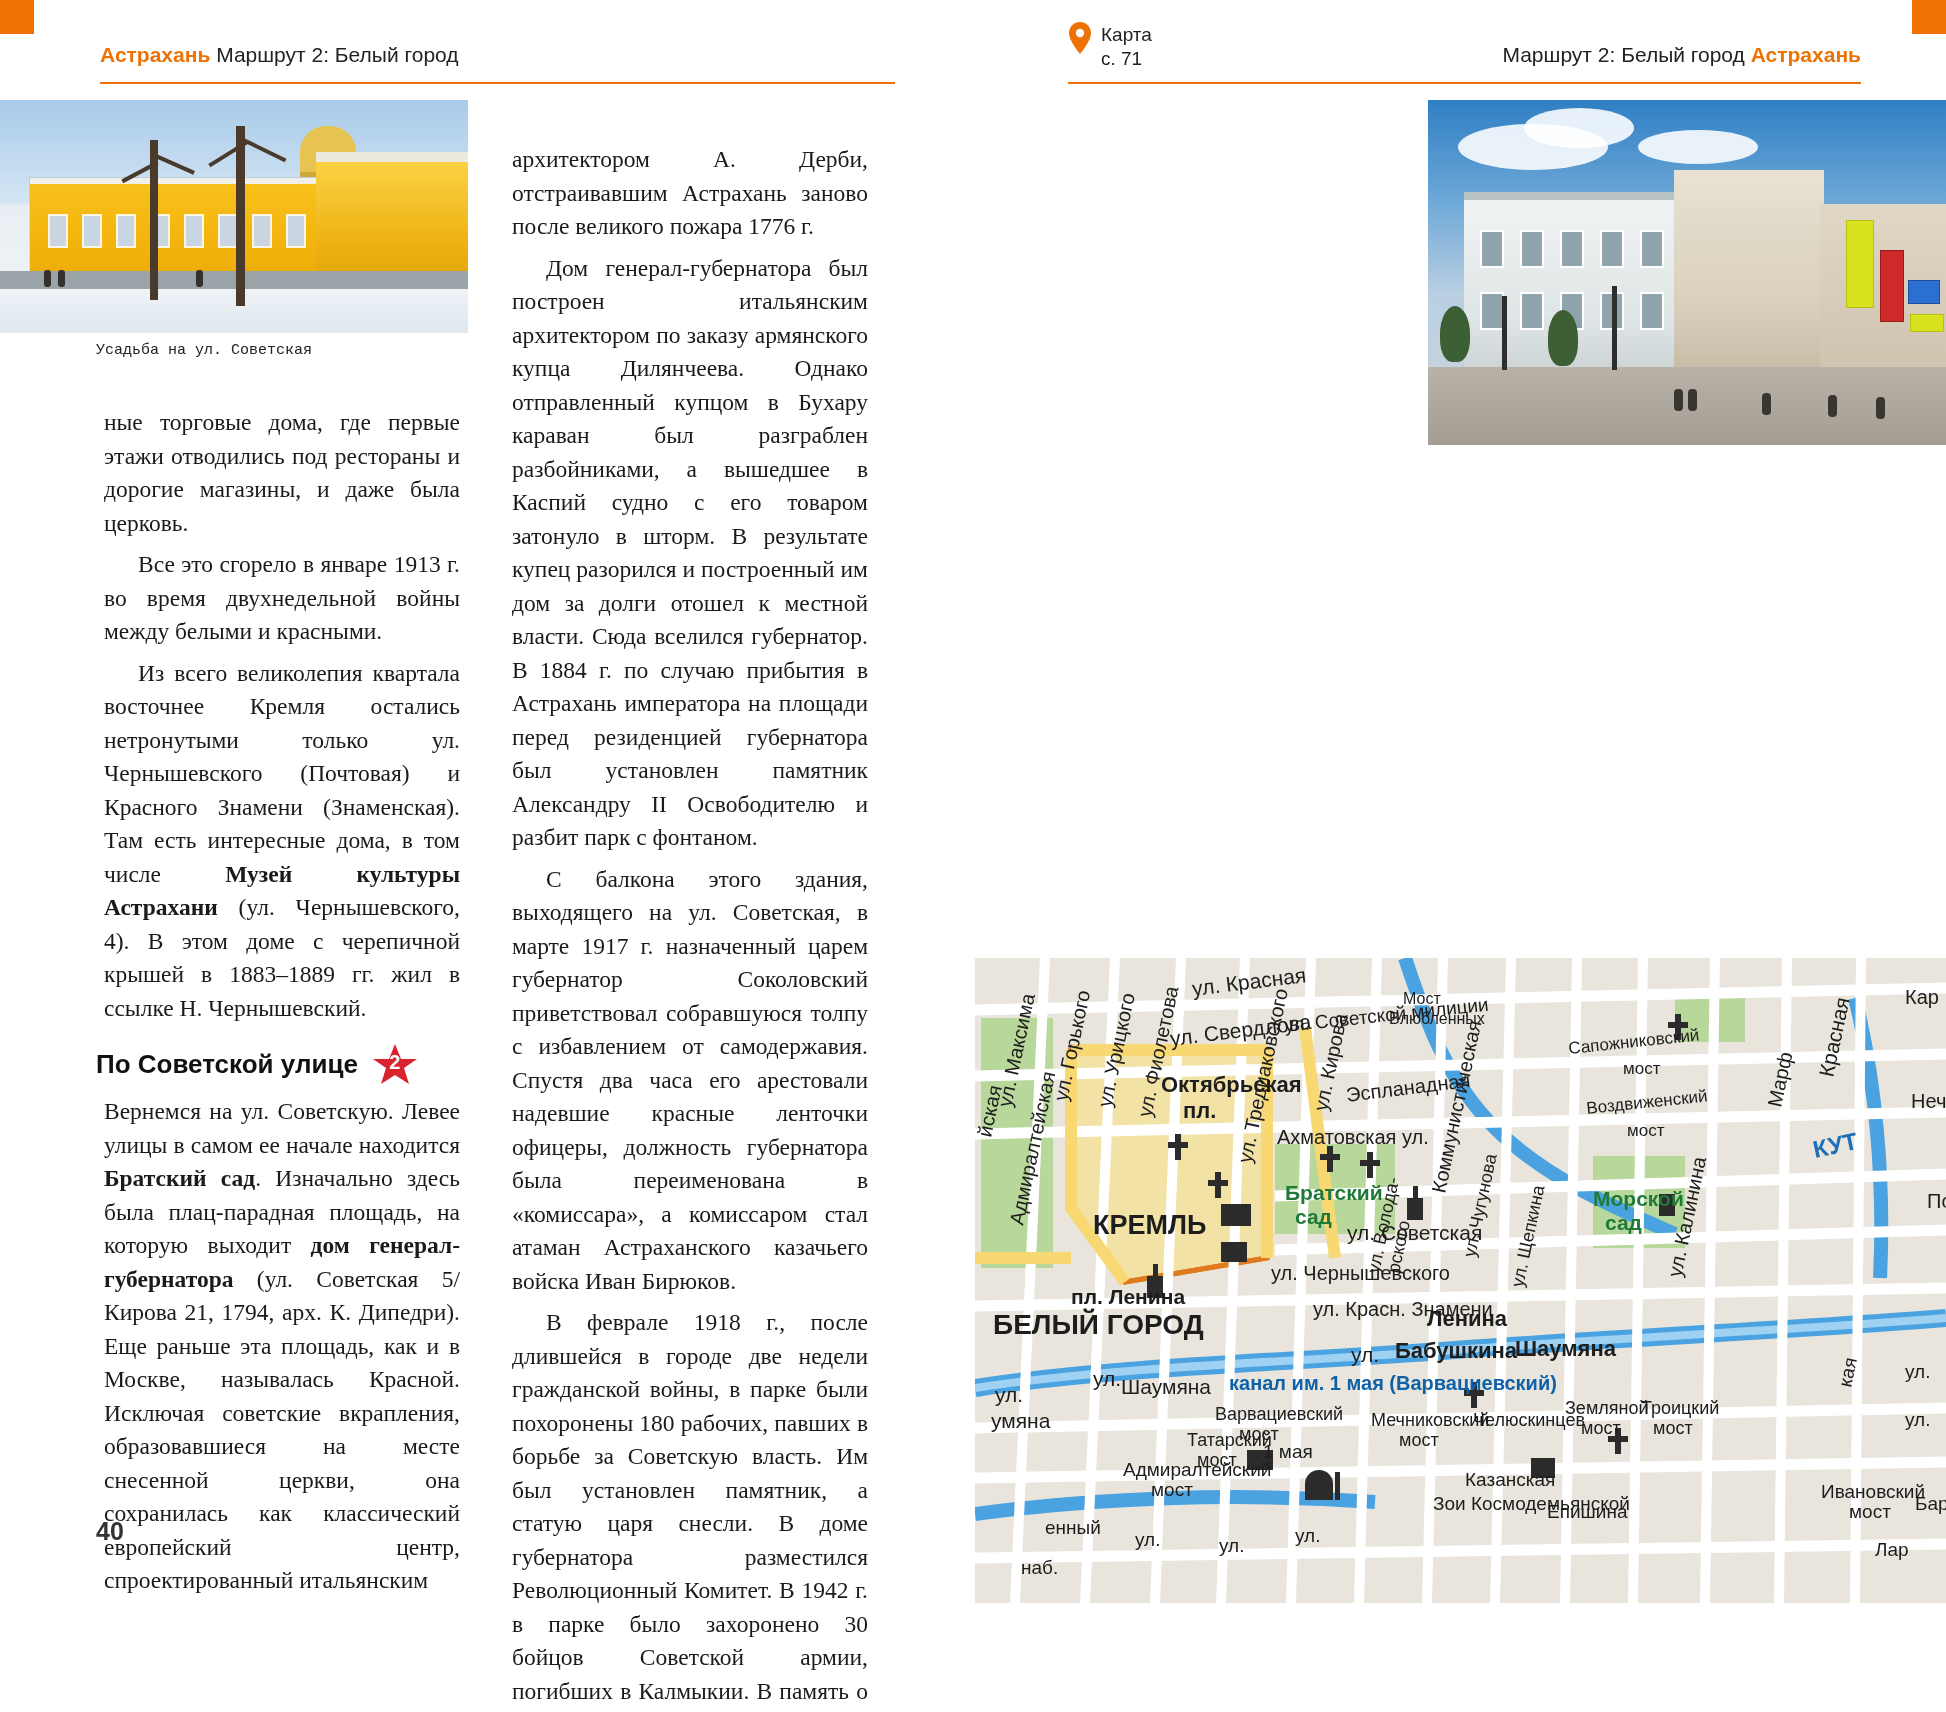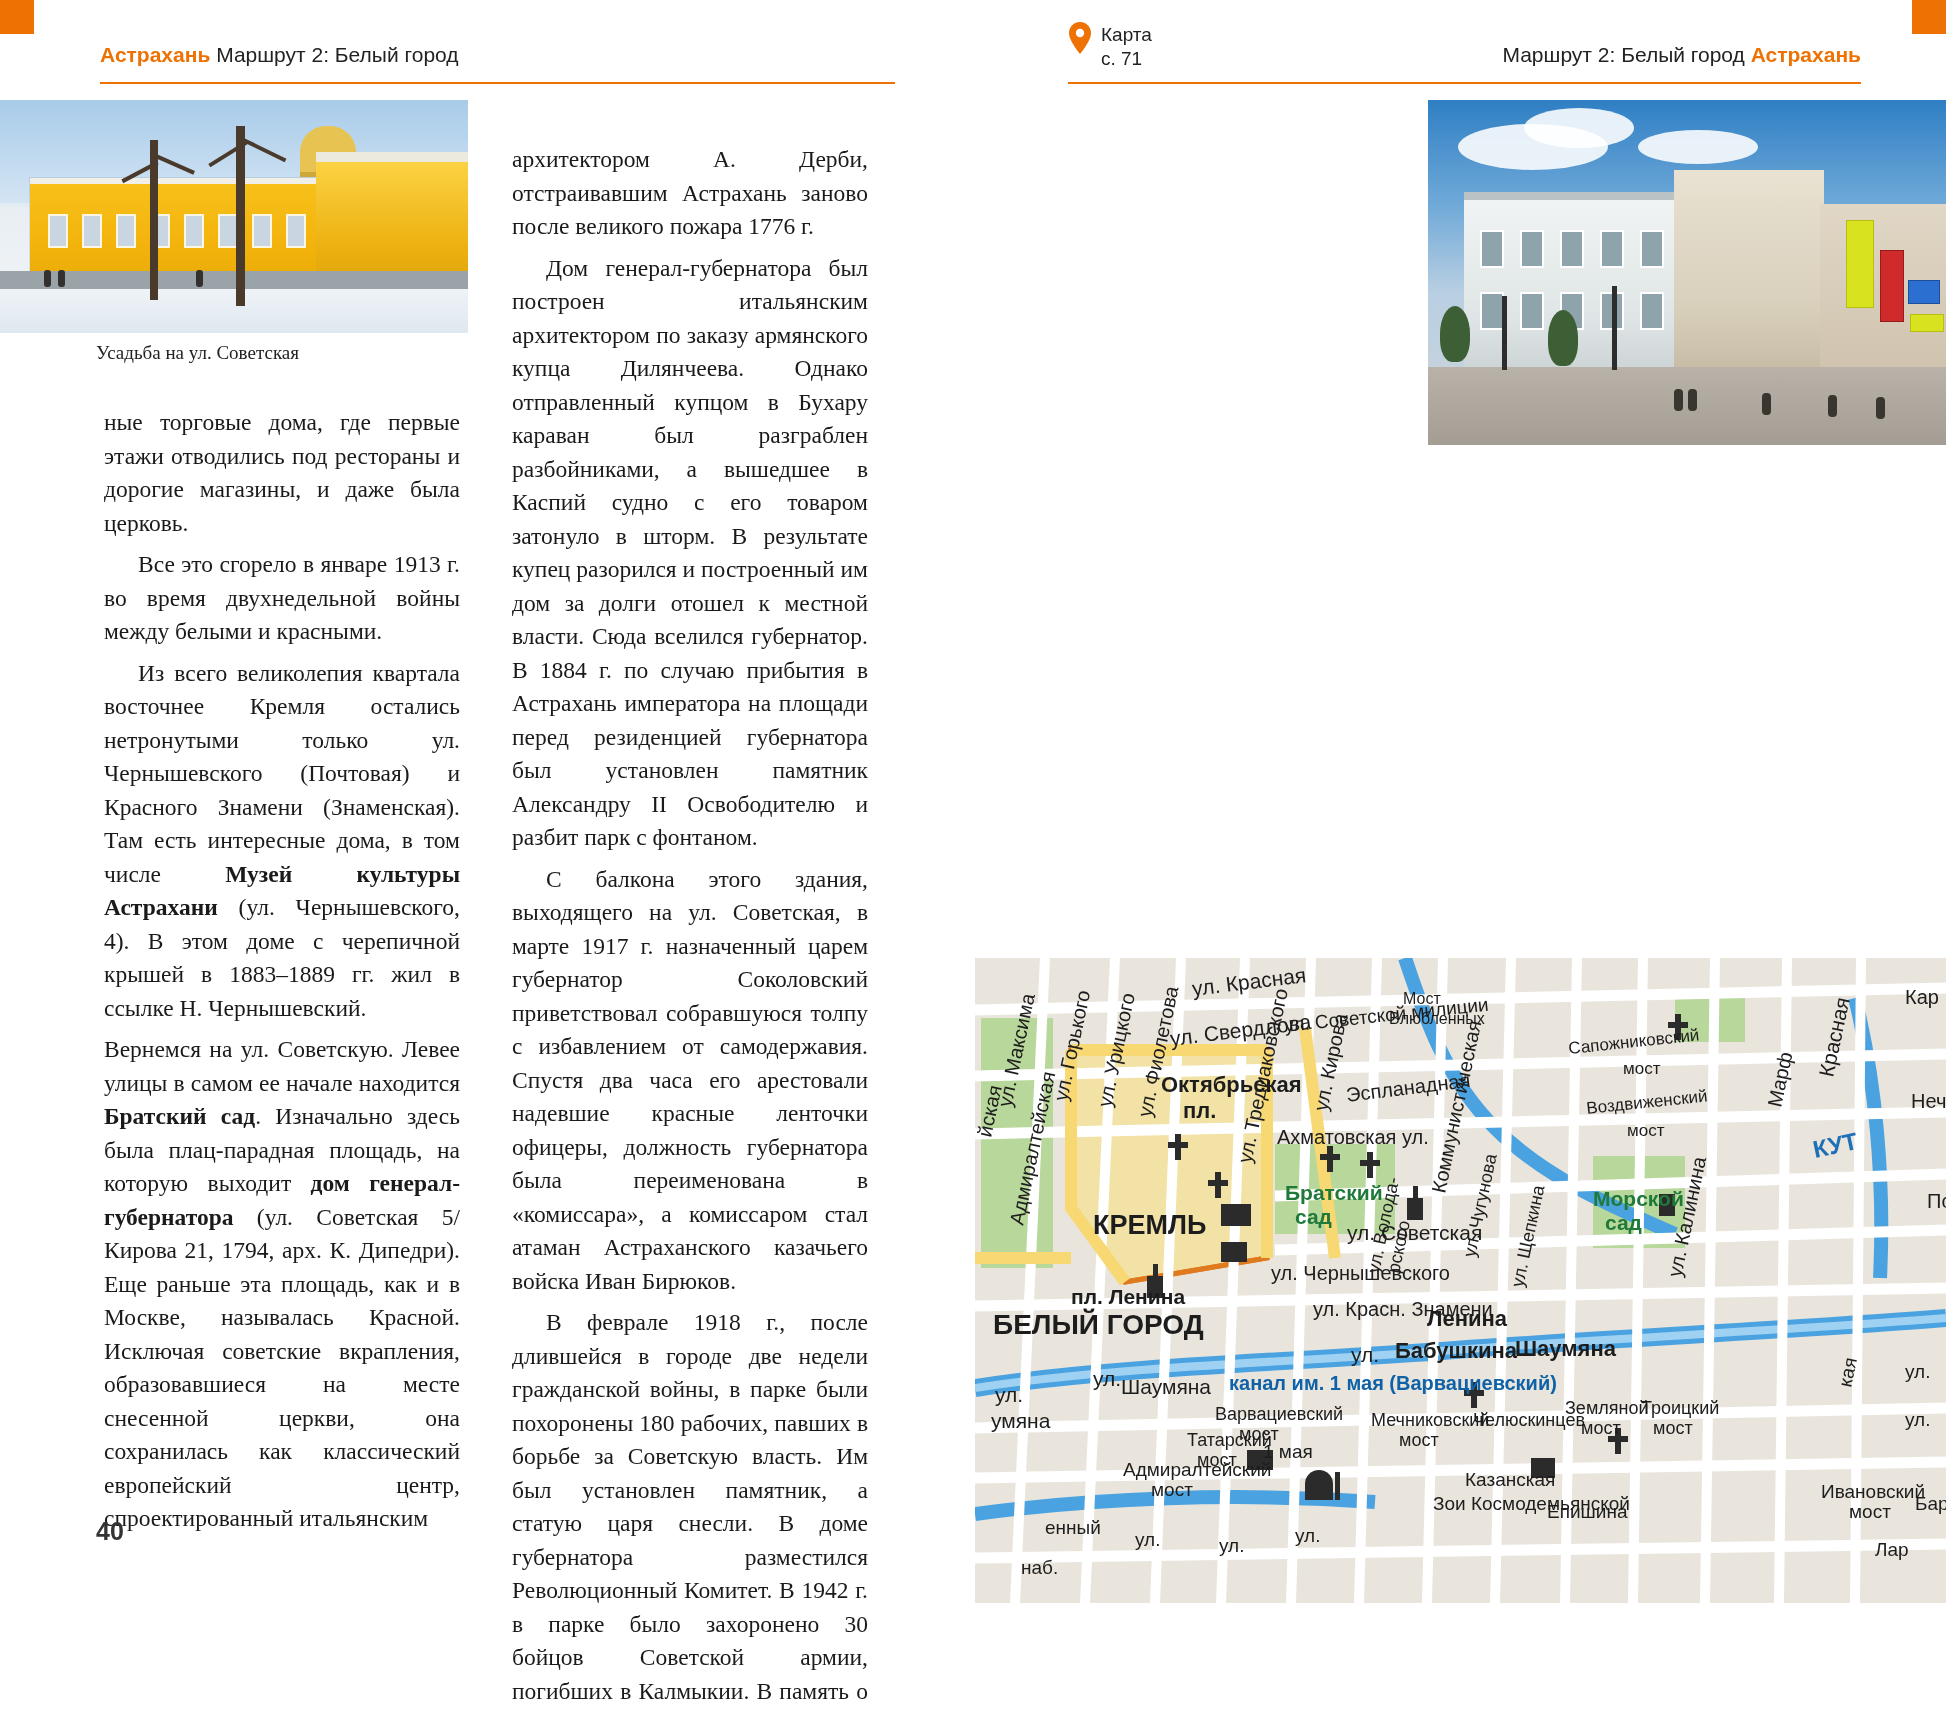--- a/index.html
+++ b/index.html
@@ -105,22 +105,22 @@
   .lp-c1 { left: 96px;  width: 372px; }
   .lp-c2 { left: 504px; width: 372px; top: 135px; }
 
   
   .photo {
     position: absolute;
     overflow: hidden;
   }
   .caption {
     position: absolute;
-    font-family: Liberation Serif, serif;
-    font-size: 19px;
+    font-family: Liberation Mono, monospace;
+    font-size: 15px;
     color: #222;
   }
 
   
   #photo1 {
     left: 0; top: 100px; width: 468px; height: 233px;
     background:
       linear-gradient(180deg, #9fc6e8 0%, #cfe2f2 38%, #e8eef3 47%, #f3f6f8 100%);
   }
   #photo1 .sky { position:absolute; left:0; top:0; width:100%; height:44%;
@@ -290,20 +290,29 @@
       <div class="person" style="left:58px;"></div>
       <div class="person" style="left:196px;"></div>
     </div>
     <div class="caption" style="left:96px; top:342px; width:372px;">Усадьба на ул. Советская</div>
 
     <div class="col lp-c1" style="top:398px; width:372px;">
       <p class="noindent">ные торговые дома, где первые этажи отводились под рестораны и дорогие магазины, и даже была церковь.</p>
       <p>Все это сгорело в январе 1913 г. во время двухнедельной войны между белыми и красными.</p>
       <p>Из всего великолепия квартала восточнее Кремля остались нетронутыми только ул. Чернышевского (Почтовая) и Красного Знамени (Знаменская). Там есть интересные дома, в том числе <b>Музей культуры Астрахани</b> (ул. Чернышевского, 4). В этом доме с черепичной крышей в 1883–1889 гг. жил в ссылке Н. Чернышевский.</p>
 
+      <div class="section-head">
+        <span>По Советской улице</span>
+        <span class="star-badge">
+          <svg width="46" height="44" viewBox="0 0 46 44" aria-hidden="true">
+            <polygon points="23,1 29,16 45,16 32,25 37,41 23,32 9,41 14,25 1,16 17,16" fill="#d9232e"></polygon>
+          </svg>
+          <span class="num">2</span>
+        </span>
+      </div>
 
       <p class="noindent">Вернемся на ул. Советскую. Левее улицы в самом ее начале находится <b>Братский сад</b>. Изначально здесь была плац-парадная площадь, на которую выходит <b>дом генерал-губернатора</b> (ул. Советская 5/Кирова 21, 1794, арх. К. Дипедри). Еще раньше эта площадь, как и в Москве, называлась Красной. Исключая советские вкрапления, образовавшиеся на месте снесенной церкви, она сохранилась как классический европейский центр, спроектированный итальянским</p>
     </div>
 
     <div class="col lp-c2">
       <p class="noindent">архитектором А. Дерби, отстраивавшим Астрахань заново после великого пожара 1776 г.</p>
       <p>Дом генерал-губернатора был построен итальянским архитектором по заказу армянского купца Дилянчеева. Однако отправленный купцом в Бухару караван был разграблен разбойниками, а вышедшее в Каспий судно с его товаром затонуло в шторм. В результате купец разорился и построенный им дом за долги отошел к местной власти. Сюда вселился губернатор. В 1884 г. по случаю прибытия в Астрахань императора на площади перед резиденцией губернатора был установлен памятник Александру II Освободителю и разбит парк с фонтаном.</p>
       <p>С балкона этого здания, выходящего на ул. Советская, в марте 1917 г. назначенный царем губернатор Соколовский приветствовал собравшуюся толпу с избавлением от самодержавия. Спустя два часа его арестовали надевшие красные ленточки офицеры, должность губернатора была переименована в «комиссара», а комиссаром стал атаман Астраханского казачьего войска Иван Бирюков.</p>
       <p>В феврале 1918 г., после длившейся в городе две недели гражданской войны, в парке были похоронены 180 рабочих, павших в борьбе за Советскую власть. Им был установлен памятник, а статую царя снесли. В доме губернатора разместился Революционный Комитет. В 1942 г. в парке было захоронено 30 бойцов Советской армии, погибших в Калмыкии. В память о них</p>
     </div>

